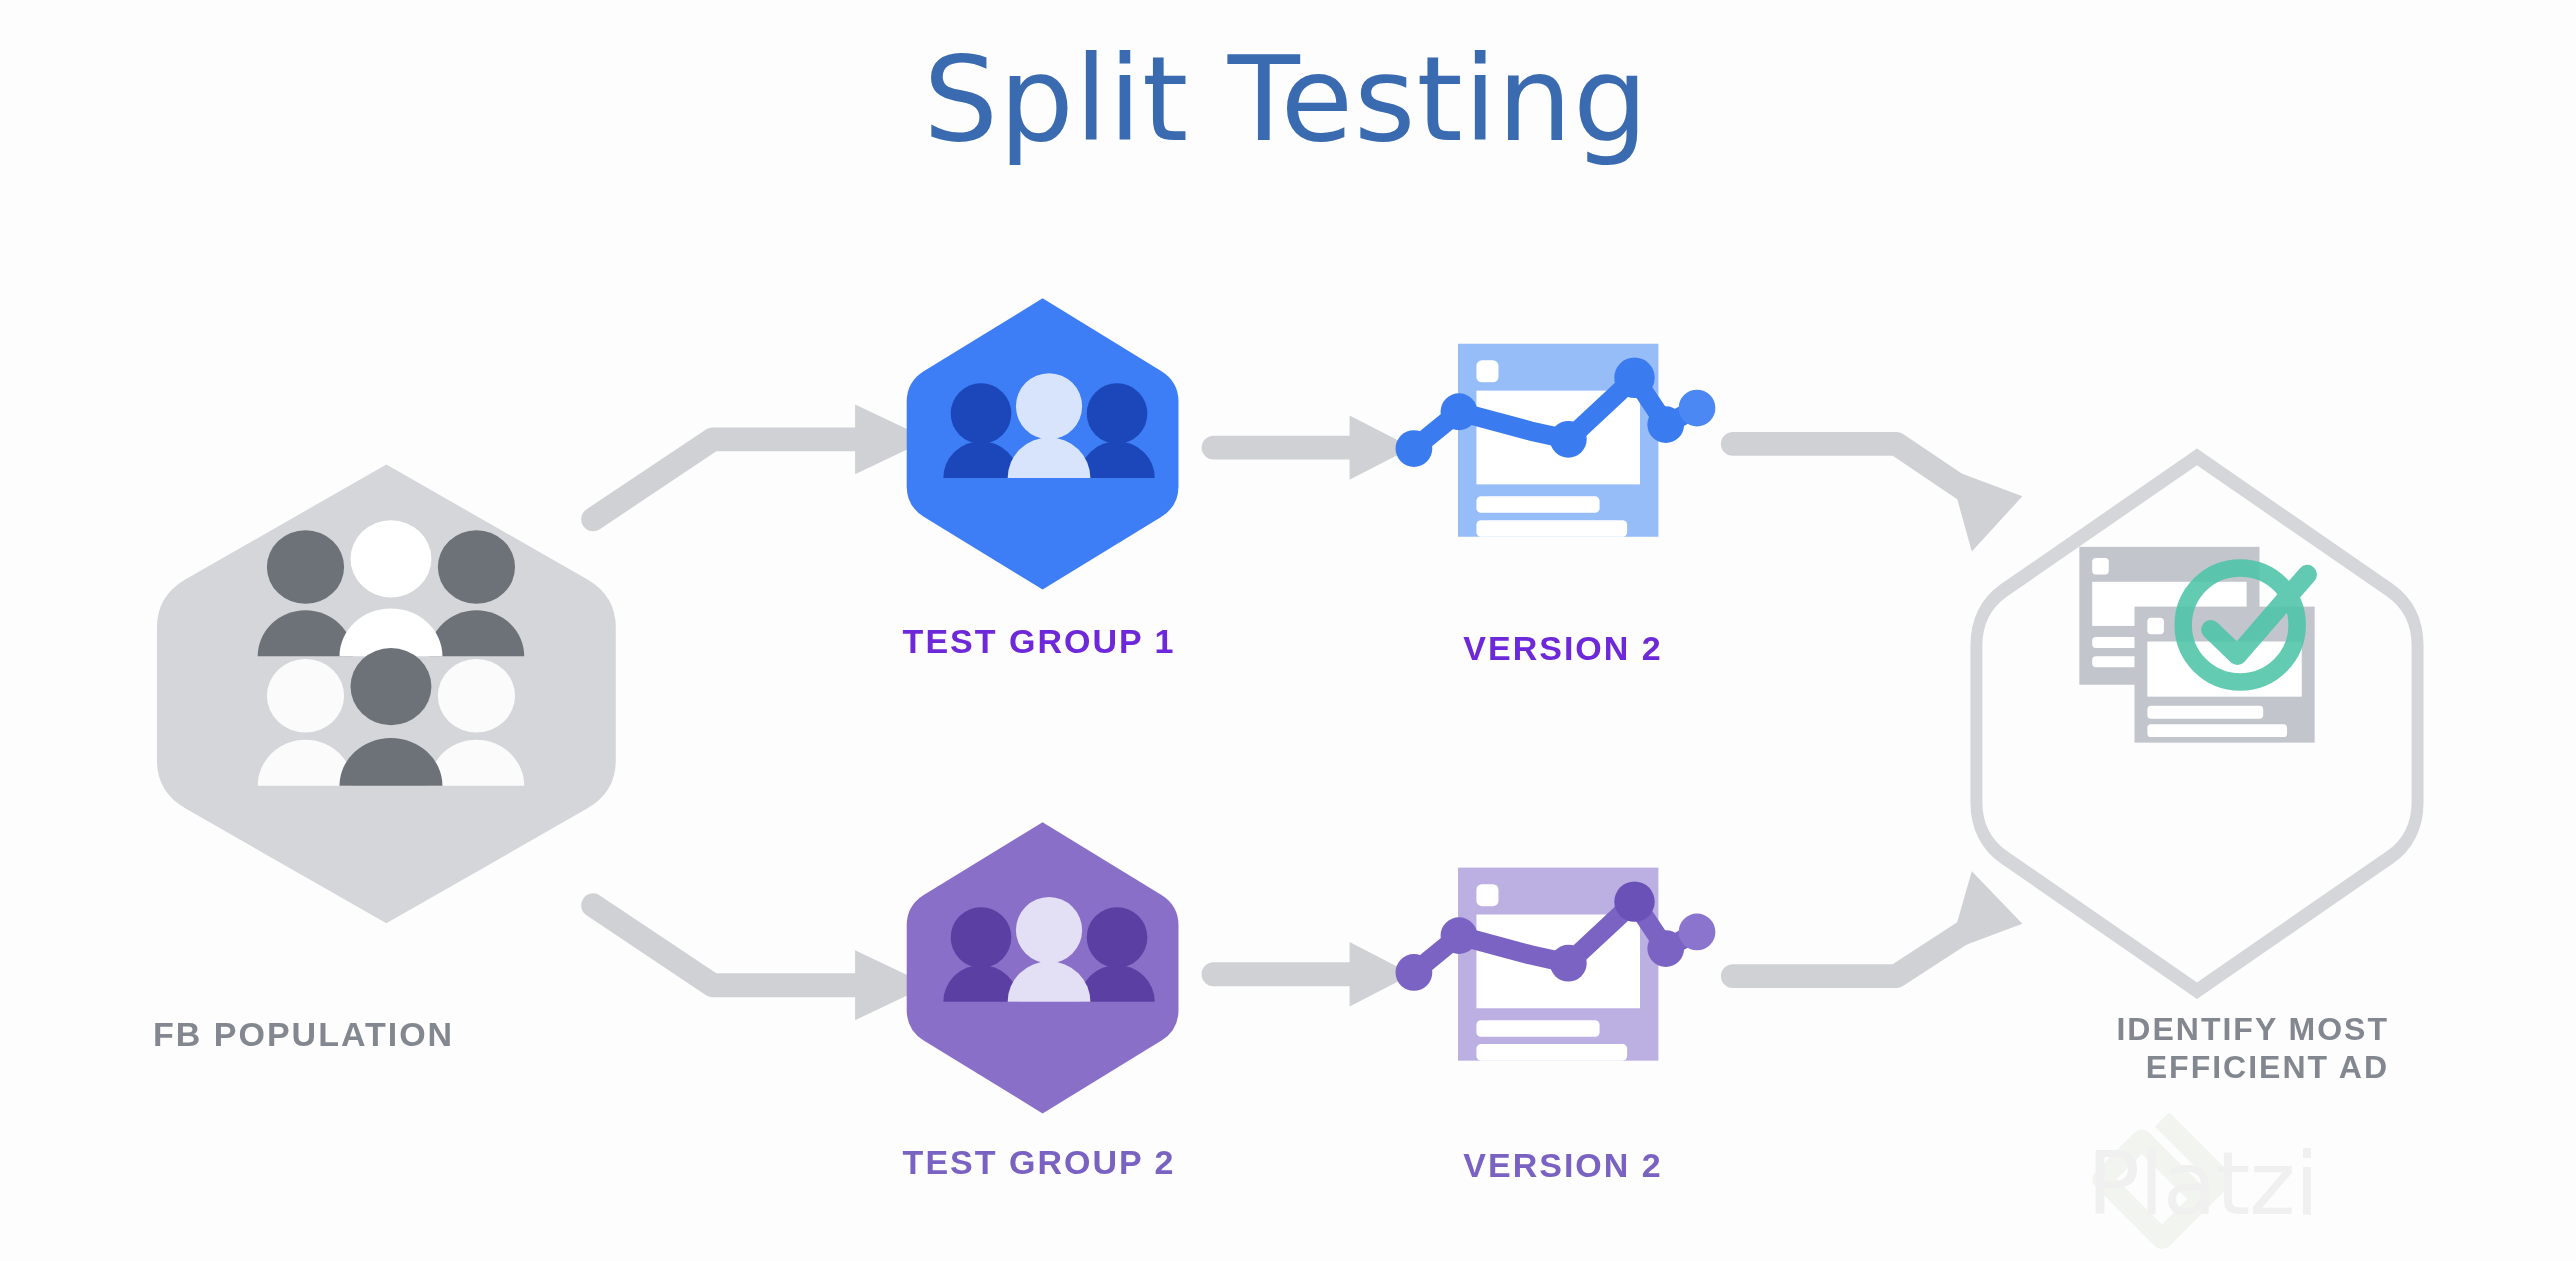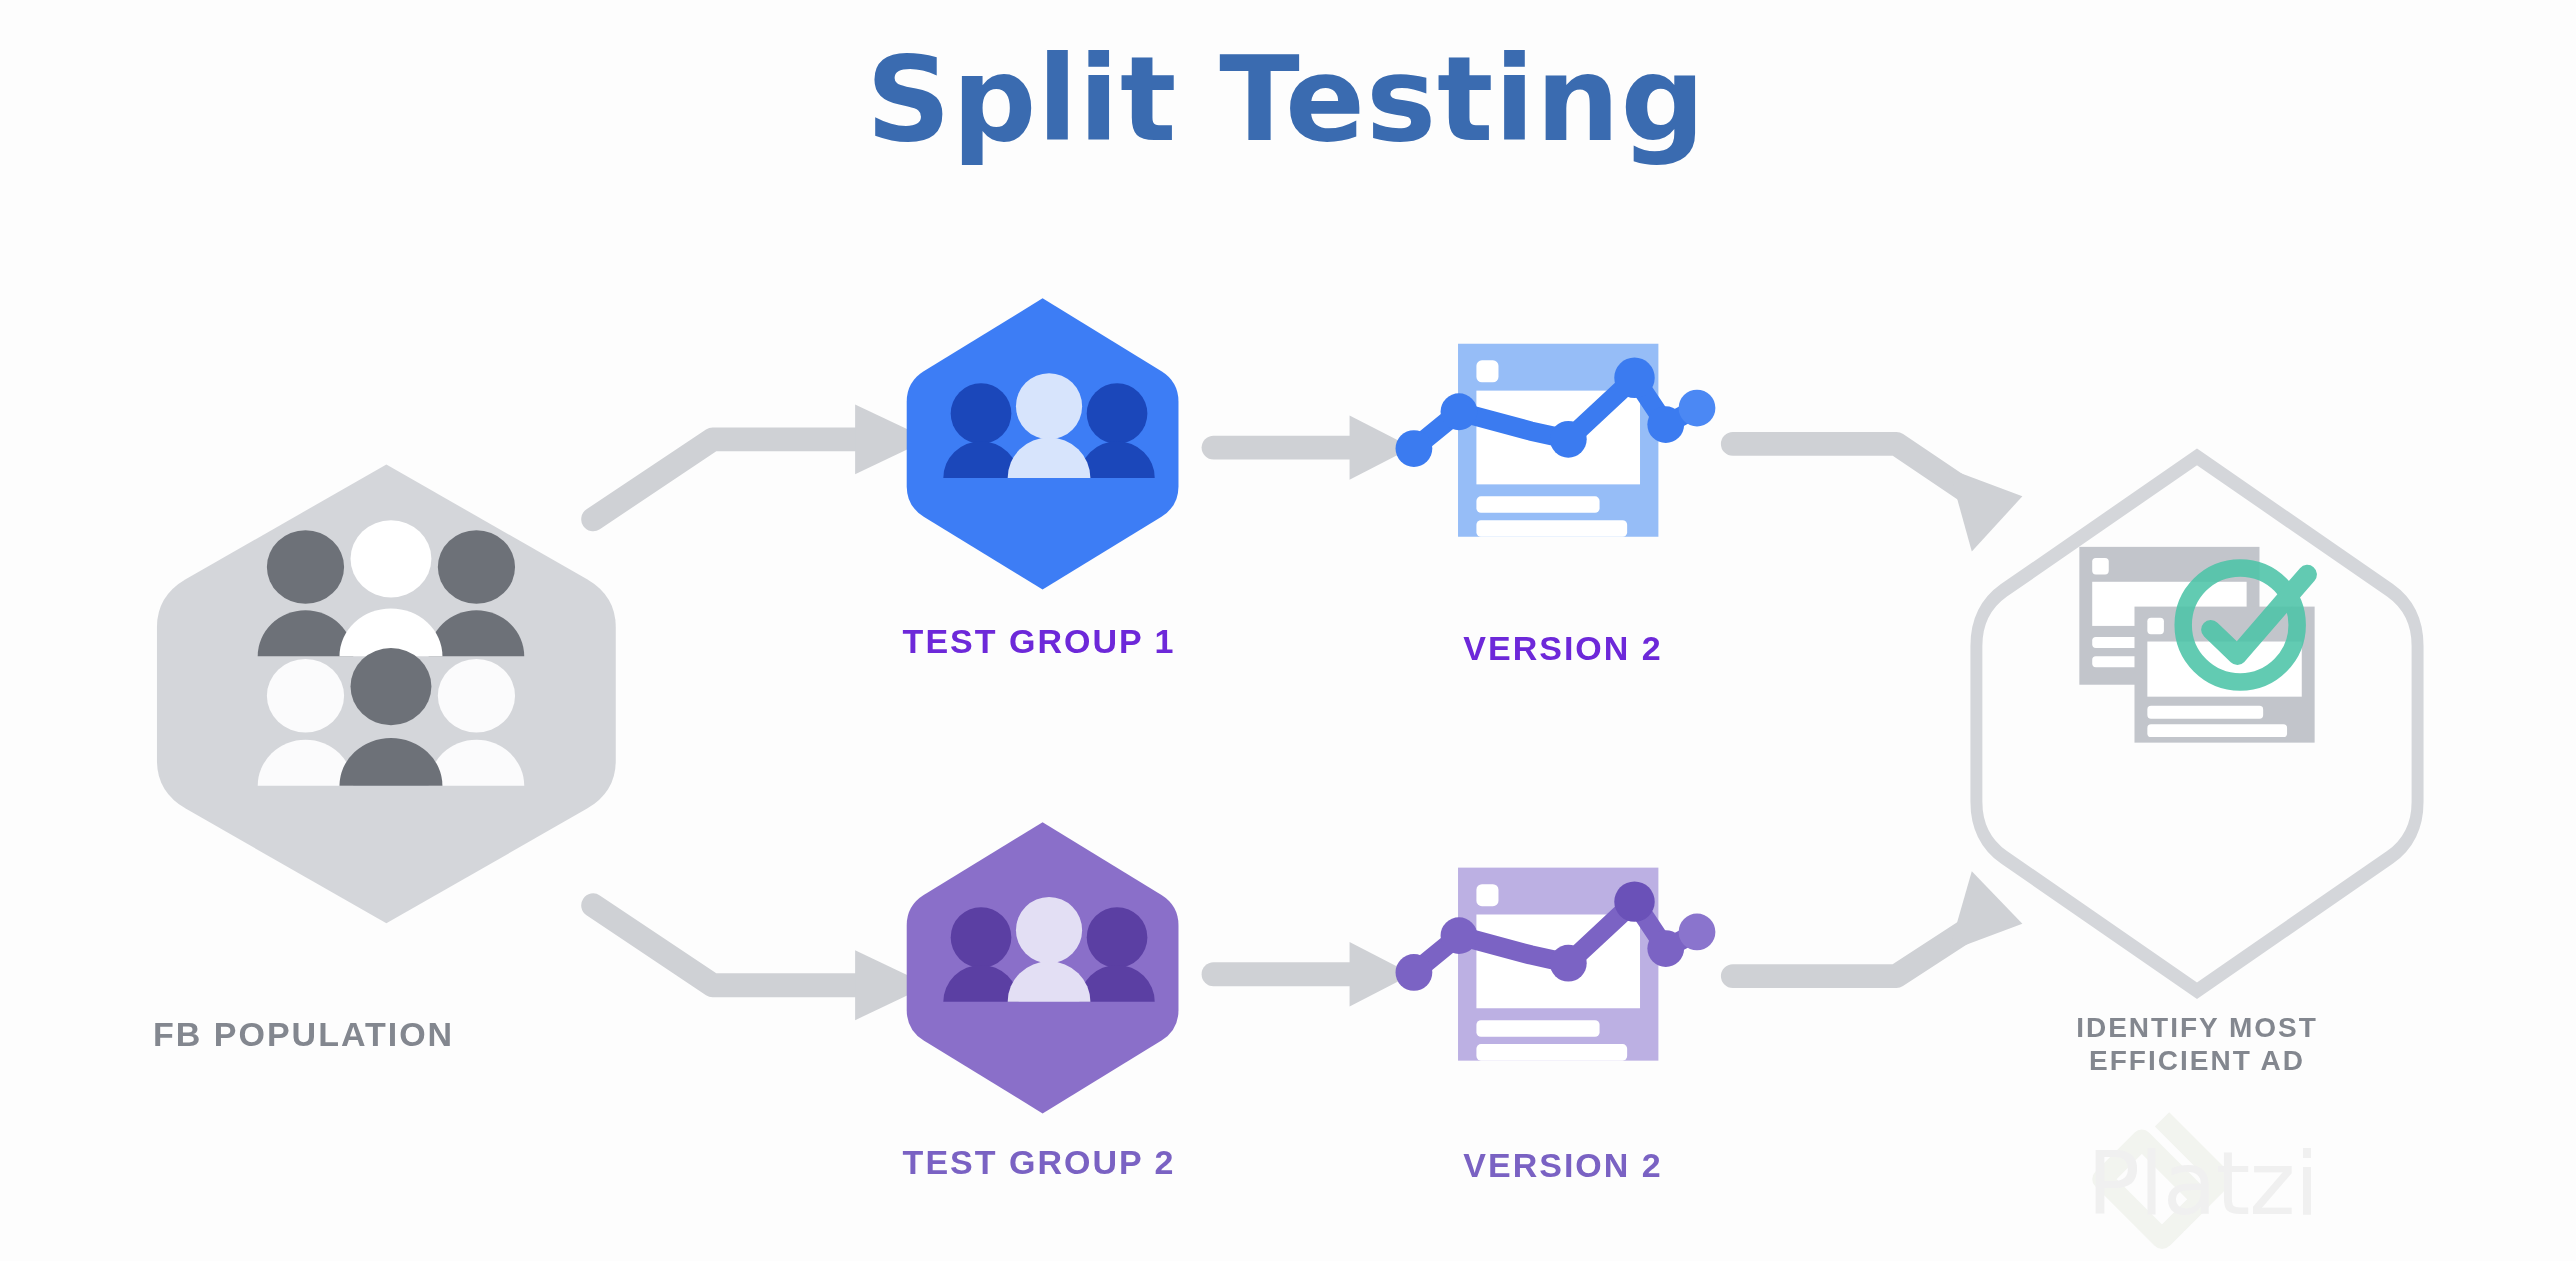--- a/index.html
+++ b/index.html
@@ -25,21 +25,21 @@
 
   
   .title {
     position: absolute;
     left: 0;
     top: 26px;
     width: 2572px;
     text-align: center;
     font-family: "DejaVu Sans", sans-serif;
     font-size: 118px;
-    font-weight: 700;
+    font-weight: 400;
     letter-spacing: 0.9px;
     color: #3a6bb0;
     line-height: 1.25;
     white-space: nowrap;
   }
 
   
   .label {
     position: absolute;
     text-align: center;
@@ -66,22 +66,23 @@
   }
   #lbl-version-1 {
     left: 1287px; top: 628px;  width: 552px;
     font-size: 34px;
   }
   #lbl-version-2 {
     left: 1287px; top: 1145px; width: 552px;
     font-size: 34px;
   }
   #lbl-identify {
-    left: 1921px; top: 1011px; width: 552px;
-    font-size: 28px;
+    left: 1837px; top: 1011px; width: 552px;
+    font-size: 32px;
+    text-align: right;
   }
 
   
   #watermark {
     position: absolute;
     left: 2087px;
     top: 1133px;
     height: 101px;
     display: flex;
     align-items: center;

